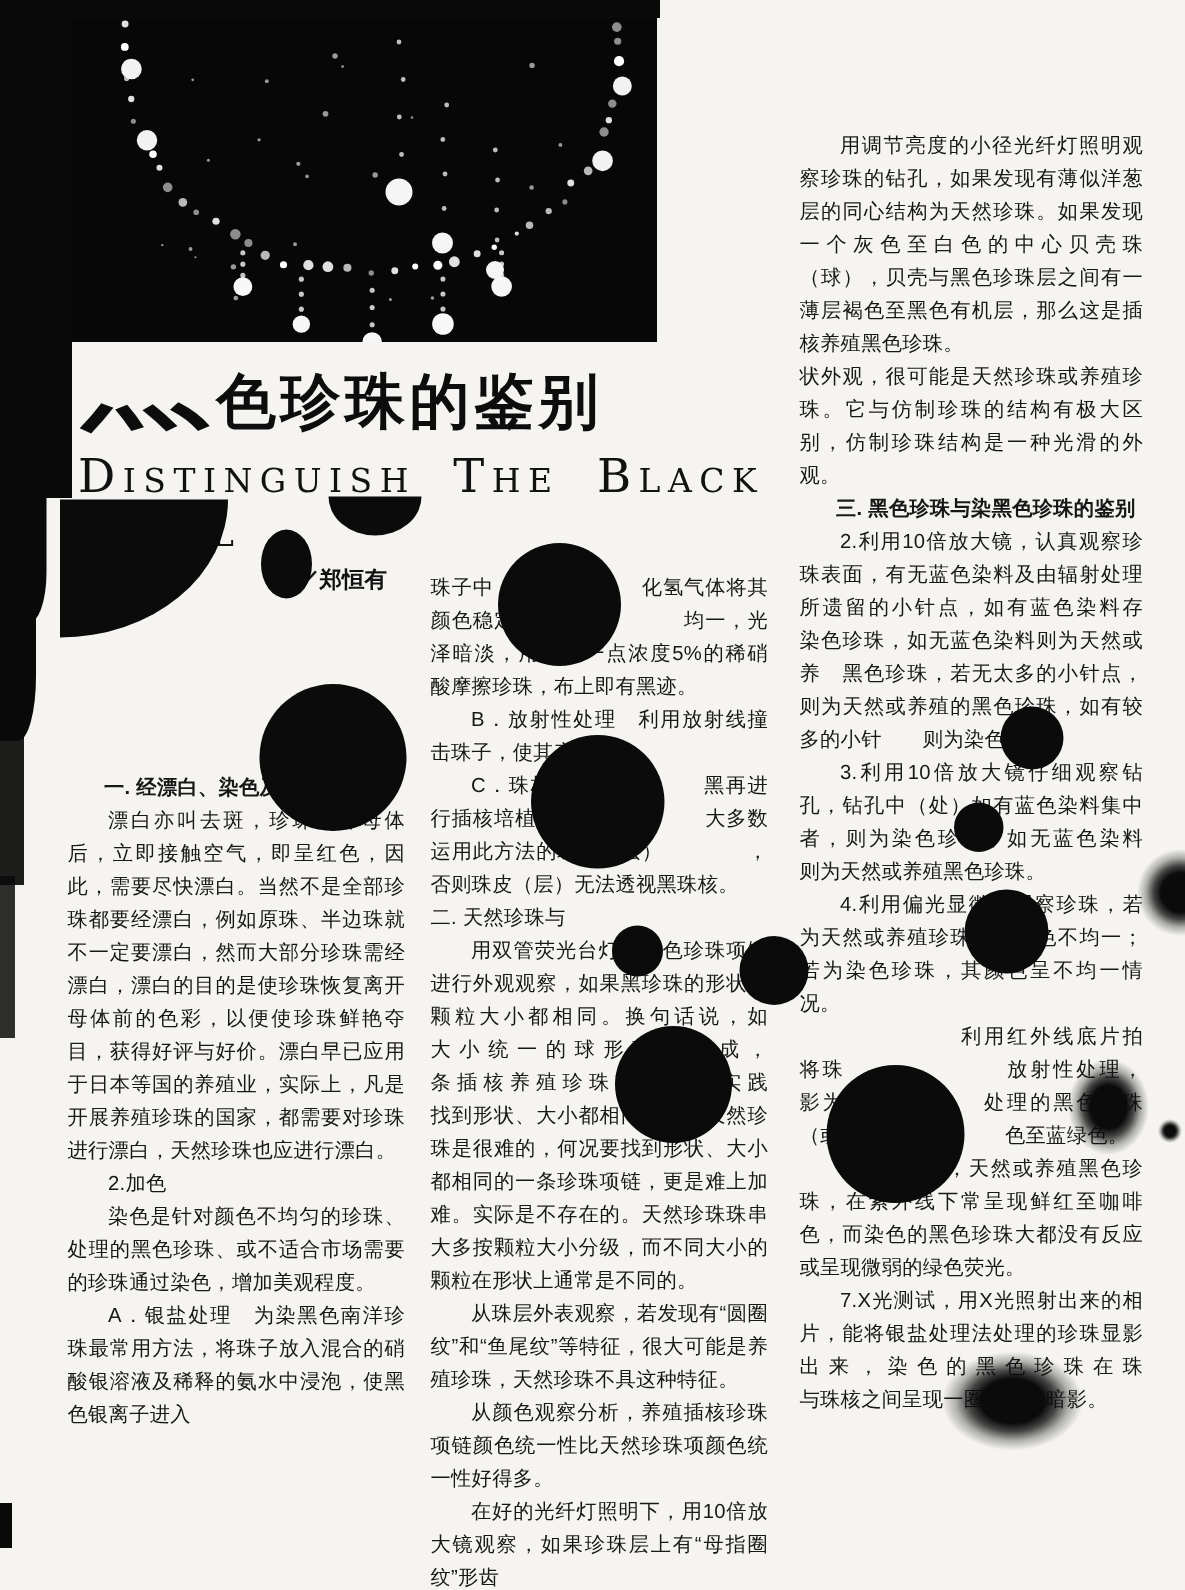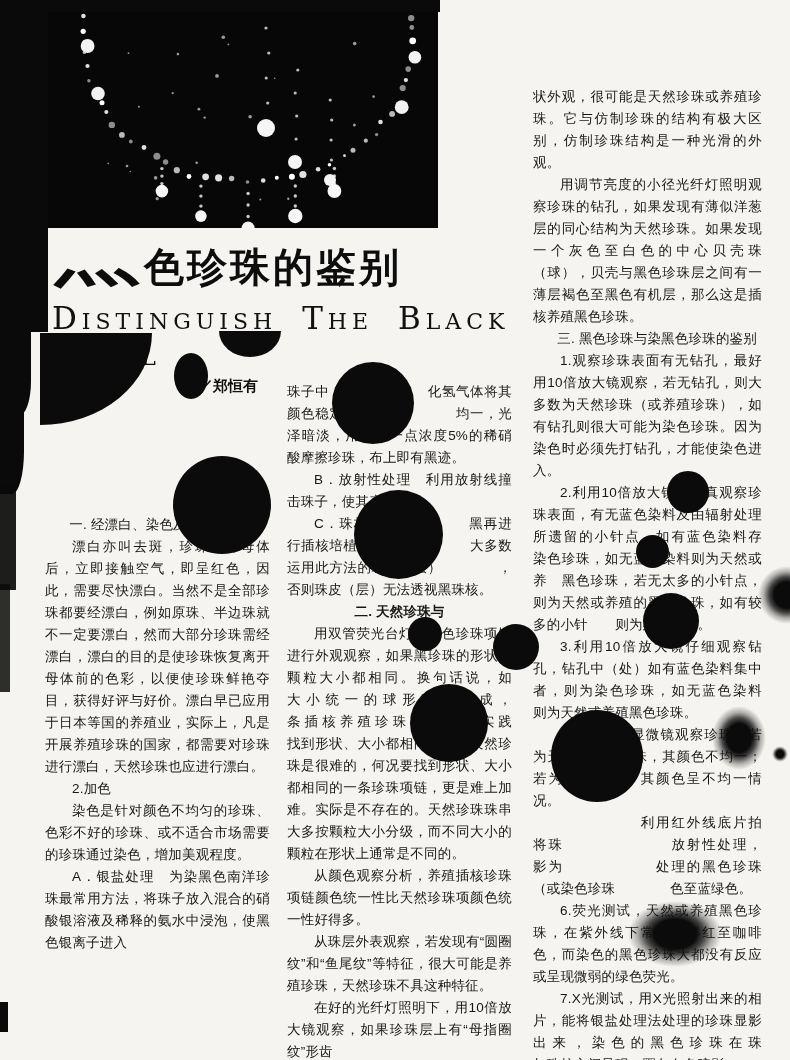--- a/index.html
+++ b/index.html
@@ -29,22 +29,22 @@
   .byline{position:absolute;left:183px;top:377px;font-size:15px;font-weight:bold;color:#111;
           font-family:"DejaVu Serif","Liberation Serif",serif;}
   
   .col{position:absolute;width:225px;font-size:13.5px;line-height:22px;text-align:justify;
        color:#171717;letter-spacing:0.2px;}
   .col-left{left:45px;top:514px;}
   .col-mid{left:287px;top:381px;}
   .col-right{left:533px;top:86px;width:229px;}
   .para{text-indent:2em;}
   .para.p0{text-indent:0;}
-  .para.h{font-weight:normal;white-space:nowrap;text-indent:1.8em;}
-  .para.hc{font-weight:bold;text-indent:0;text-align:center;}
+  .para.h{font-weight:bold;white-space:nowrap;text-indent:1.8em;}
+  .para.hc{font-weight:normal;text-indent:0;}
   
   .blob{position:absolute;background:#0b0b0b;}
   .blob.circle{border-radius:50%;}
   .blob.quarter{border-radius:0 0 100% 0;}
   .blob.semi{border-radius:0 0 50% 50% / 0 0 100% 100%;}
   .blob.grain{background:radial-gradient(closest-side,#0b0b0b 45%,rgba(11,11,11,.75) 62%,
               rgba(11,11,11,.3) 80%,rgba(11,11,11,0) 100%);border-radius:50%;}
 </style>
 </head>
 <body>
@@ -175,38 +175,37 @@
   <div class="title-row">
     <span class="title-prefix">灬</span><span class="title-main">色珍珠的鉴别</span>
   </div>
   <div class="etitle">Distinguish The Black Pearl</div>
   <div class="byline">文／郑恒有</div>
 
   <div class="col col-left">
       <div class="para h">一. 经漂白、染色及化</div>
       <div class="para p">漂白亦叫去斑，珍珠离开母体后，立即接触空气，即呈红色，因此，需要尽快漂白。当然不是全部珍珠都要经漂白，例如原珠、半边珠就不一定要漂白，然而大部分珍珠需经漂白，漂白的目的是使珍珠恢复离开母体前的色彩，以便使珍珠鲜艳夺目，获得好评与好价。漂白早已应用于日本等国的养殖业，实际上，凡是开展养殖珍珠的国家，都需要对珍珠进行漂白，天然珍珠也应进行漂白。</div>
       <div class="para p">2.加色</div>
-      <div class="para p">染色是针对颜色不均匀的珍珠、色彩不好的珍珠、或不适合市场需要的珍珠通过染色，增加美观程度。</div>
+      <div class="para p">染色是针对颜色不均匀的珍珠、处理的黑色珍珠、或不适合市场需要的珍珠通过染色，增加美观程度。</div>
       <div class="para p">A．银盐处理　为染黑色南洋珍珠最常用方法，将珠子放入混合的硝酸银溶液及稀释的氨水中浸泡，使黑色银离子进入</div>
     </div>
   <div class="col col-mid">
       <div class="para p0">珠子中　　　　　　　化氢气体将其颜色稳定，被　　　　　　均一，光泽暗淡，用布蘸一点浓度5%的稀硝酸摩擦珍珠，布上即有黑迹。</div>
       <div class="para p">B．放射性处理　利用放射线撞击珠子，使其变黑。</div>
       <div class="para p">C．珠核　　　　　　　黑再进行插核培植，使　　　　　　大多数运用此方法的珠皮（层）　　　　，否则珠皮（层）无法透视黑珠核。</div>
       <div class="para hc">二. 天然珍珠与</div>
       <div class="para p">用双管荧光台灯对黑色珍珠项链进行外观观察，如果黑珍珠的形状、颗粒大小都相同。换句话说，如　　　　　大小统一的球形珍珠组成，　　　　　条插核养殖珍珠项链。因实践　　　找到形状、大小都相同的一对天然珍珠是很难的，何况要找到形状、大小都相同的一条珍珠项链，更是难上加难。实际是不存在的。天然珍珠珠串大多按颗粒大小分级，而不同大小的颗粒在形状上通常是不同的。</div>
+      <div class="para p">从珠层外表观察，若发现有“圆圈纹”和“鱼尾纹”等特征，很大可能是养殖珍珠，天然珍珠不具这种特征。</div>
       <div class="para p">从颜色观察分析，养殖插核珍珠项链颜色统一性比天然珍珠项颜色统一性好得多。</div>
-      <div class="para p">从珠层外表观察，若发现有“圆圈纹”和“鱼尾纹”等特征，很大可能是养殖珍珠，天然珍珠不具这种特征。</div>
       <div class="para p">在好的光纤灯照明下，用10倍放大镜观察，如果珍珠层上有“母指圈纹”形齿</div>
     </div>
   <div class="col col-right">
+      <div class="para p">用调节亮度的小径光纤灯照明观察珍珠的钻孔，如果发现有薄似洋葱层的同心结构为天然珍珠。如果发现一个灰色至白色的中心贝壳珠（球），贝壳与黑色珍珠层之间有一薄层褐色至黑色有机层，那么这是插核养殖黑色珍珠。</div>
       <div class="para p0">状外观，很可能是天然珍珠或养殖珍珠。它与仿制珍珠的结构有极大区别，仿制珍珠结构是一种光滑的外观。</div>
-      <div class="para p">用调节亮度的小径光纤灯照明观察珍珠的钻孔，如果发现有薄似洋葱层的同心结构为天然珍珠。如果发现一个灰色至白色的中心贝壳珠（球），贝壳与黑色珍珠层之间有一薄层褐色至黑色有机层，那么这是插核养殖黑色珍珠。</div>
       <div class="para h">三. 黑色珍珠与染黑色珍珠的鉴别</div>
-      <div class="para p">1.观察珍珠表面有无钻孔，最好用10倍放大镜观察，若无钻孔，则大多数为天然珍珠（或养殖珍珠），如有钻孔则很大可能为染色珍珠。因为染色时必须先打钻孔，才能使染色进入。</div>
       <div class="para p">2.利用10倍放大镜，认真观察珍珠表面，有无蓝色染料及由辐射处理所遗留的小针点，如有蓝色染料存　　　染色珍珠，如无蓝色染料则为天然或养　黑色珍珠，若无太多的小针点，则为天然或养殖的黑色珍珠，如有较多的小针　　则为染色珍珠。</div>
       <div class="para p">3.利用10倍放大镜仔细观察钻孔，钻孔中（处）如有蓝色染料集中者，则为染色珍珠，如无蓝色染料　　　　则为天然或养殖黑色珍珠。</div>
       <div class="para p">4.利用偏光显微镜观察珍珠，若为天然或养殖珍珠，其颜色不均一；若为染色珍珠，其颜色呈不均一情况。</div>
       <div class="para p0">　　　　　　　利用红外线底片拍　　将珠　　　　　　　放射性处理，　　影为　　　　　　处理的黑色珍珠（或染色珍珠　　　　色至蓝绿色。</div>
       <div class="para p">6.荧光测试，天然或养殖黑色珍珠，在紫外线下常呈现鲜红至咖啡色，而染色的黑色珍珠大都没有反应或呈现微弱的绿色荧光。</div>
       <div class="para p">7.X光测试，用X光照射出来的相片，能将银盐处理法处理的珍珠显影出来，染色的黑色珍珠在珠　　　　与珠核之间呈现一圈灰白色暗影。</div>
     </div>
 
   <div id="blob-layer">
       <div class="blob quarter" style="left: 40px; top: 333px; width: 112px; height: 92px;"></div>

